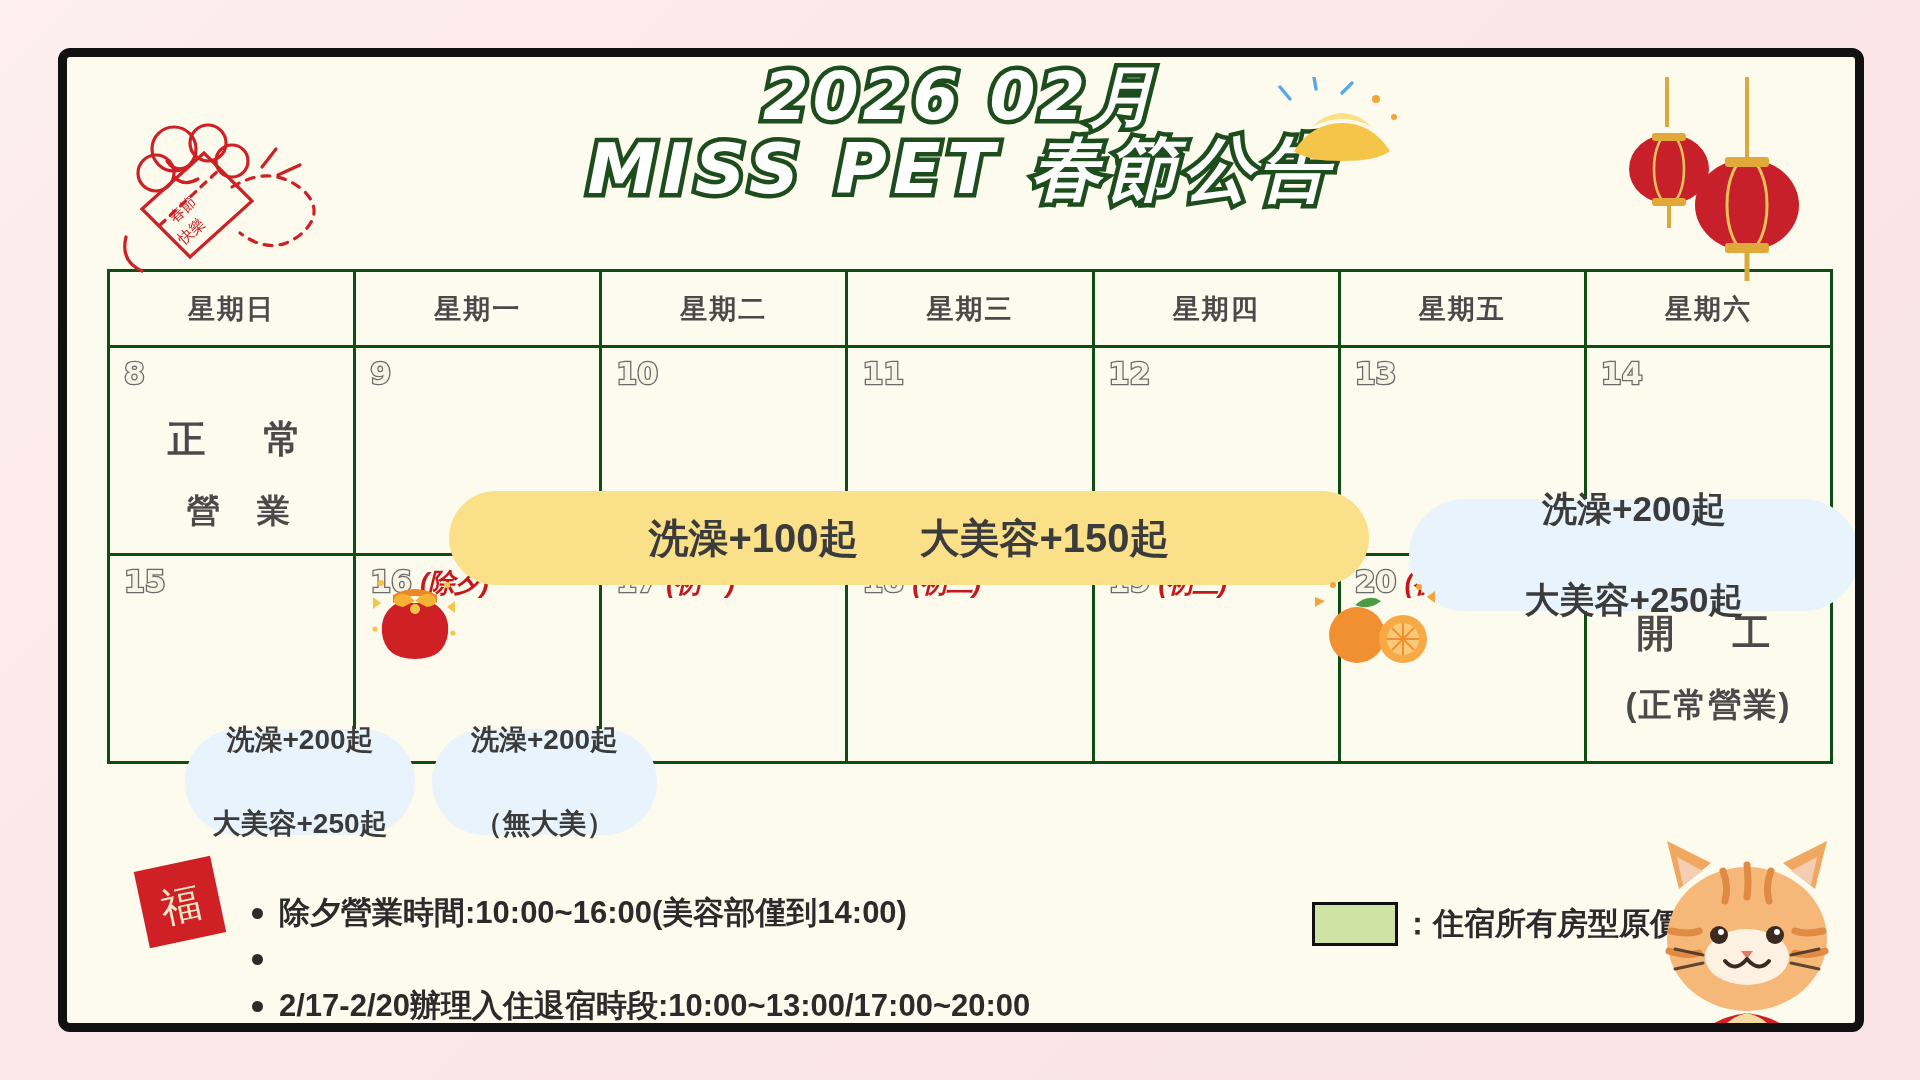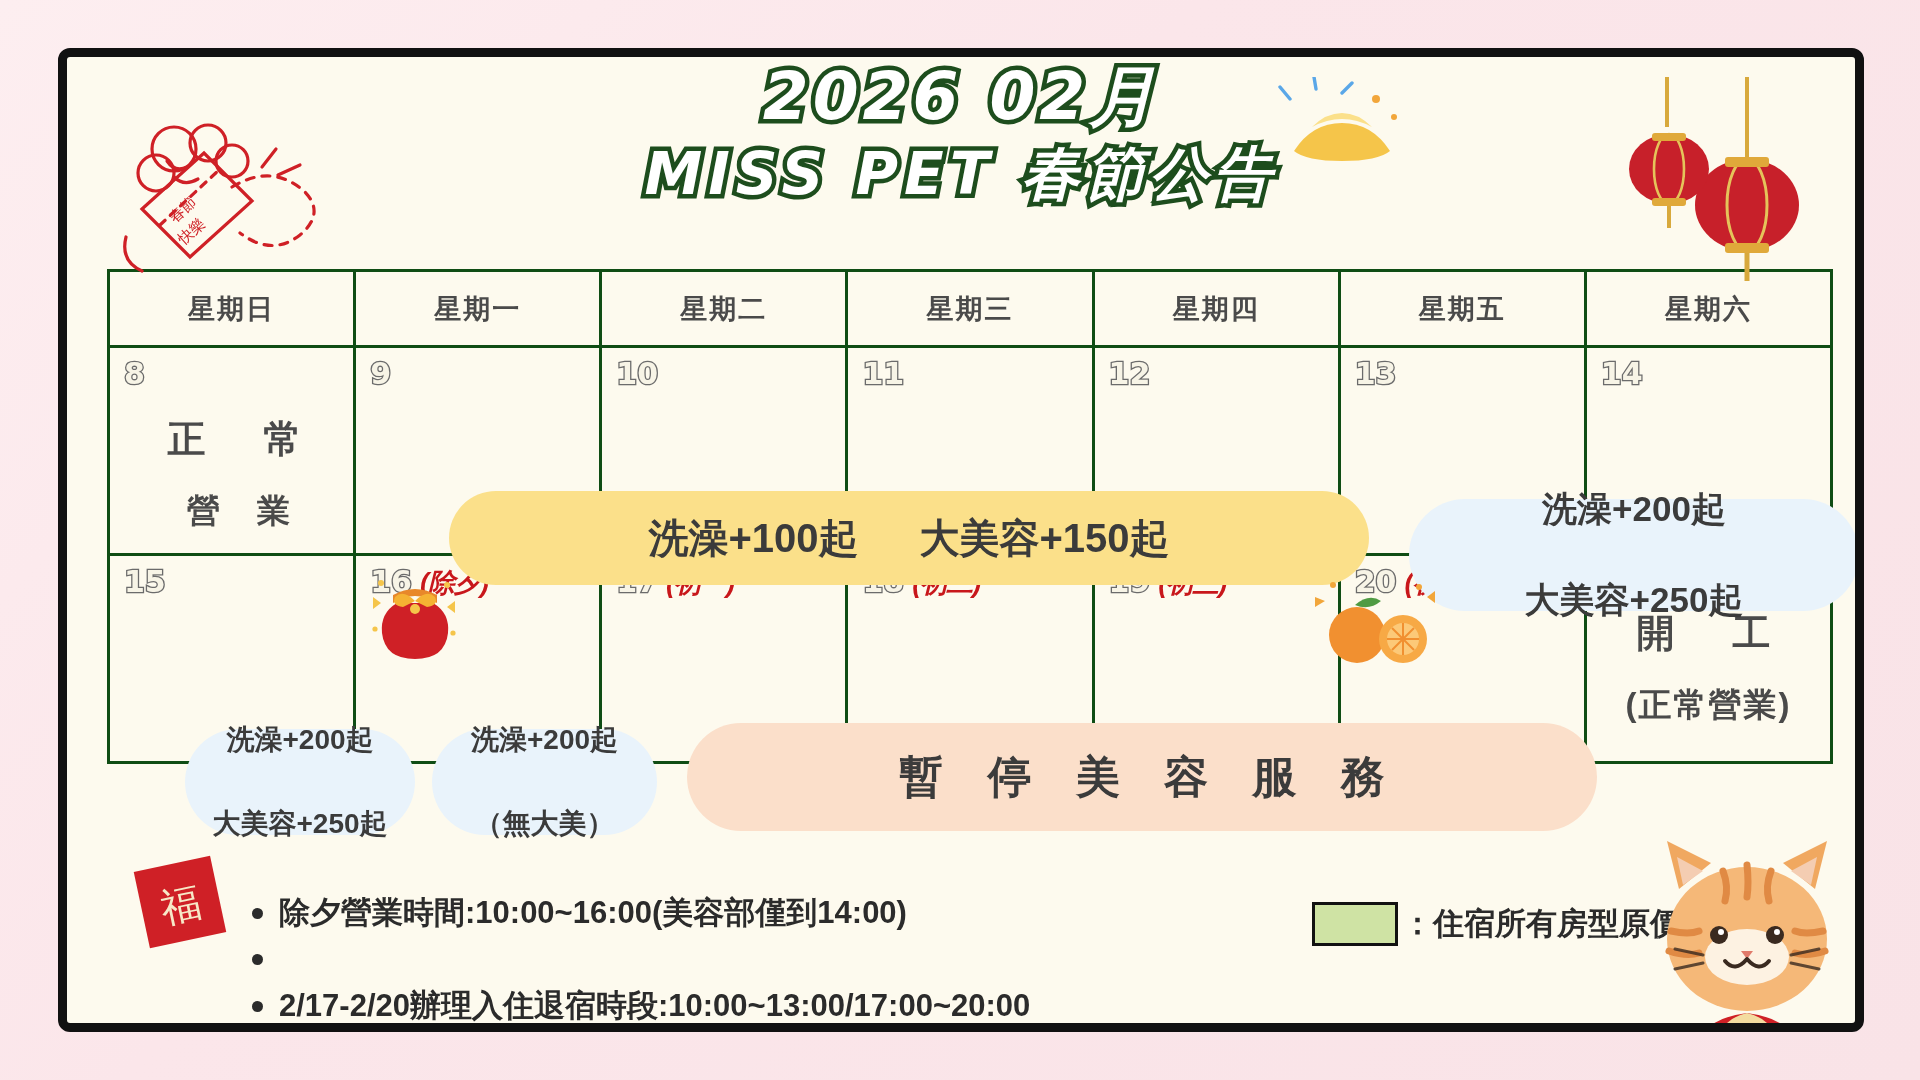--- a/index.html
+++ b/index.html
@@ -34,21 +34,21 @@
     font-family:"DejaVu Sans","Liberation Sans",sans-serif;
     font-weight:900;
     color:#ffffff;
     -webkit-text-stroke:9px #1d4d1d;
     paint-order:stroke fill;
     letter-spacing:4px;
     line-height:1.08;
     font-style:italic;
   }
   #title-line-1{ font-size:66px; }
-  #title-line-2{ font-size:58px; letter-spacing:6px; margin-top:11px;}
+  #title-line-2{ font-size:70px; letter-spacing:6px; margin-top:0;}
 
   
   #calendar{
     position:absolute;
     left:40px; top:212px;
     width:1726px;
     border-collapse:collapse;
     table-layout:fixed;
   }
   #calendar td, #calendar th{
@@ -423,21 +423,20 @@
   <div class="pill" id="pill-15">
     <span>洗澡+200起</span>
     <span>大美容+250起</span>
   </div>
 
   <div class="pill" id="pill-16">
     <span>洗澡+200起</span>
     <span>（無大美）</span>
   </div>
 
-  <div class="pill" id="pill-peach">暫 停 美 容 服 務</div>
 
   <div id="notes">
     <div class="note-row">
       <span class="bullet"></span>
       <span>除夕營業時間:10:00~16:00(美容部僅到14:00)</span>
     </div>
     <div class="note-row">
       <span class="bullet"></span>
     </div>
     <div class="note-row">

